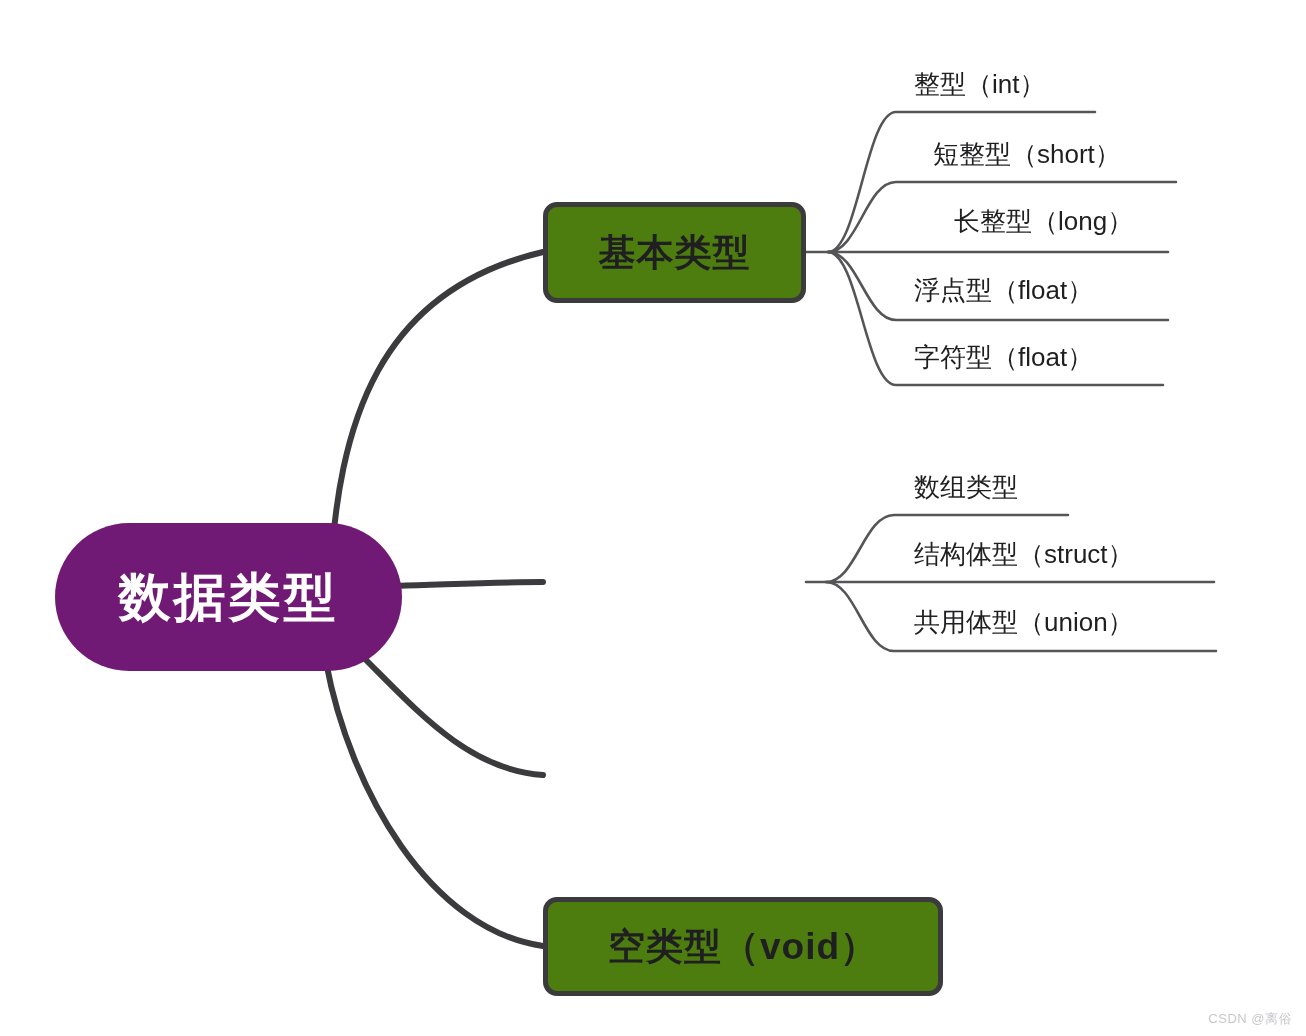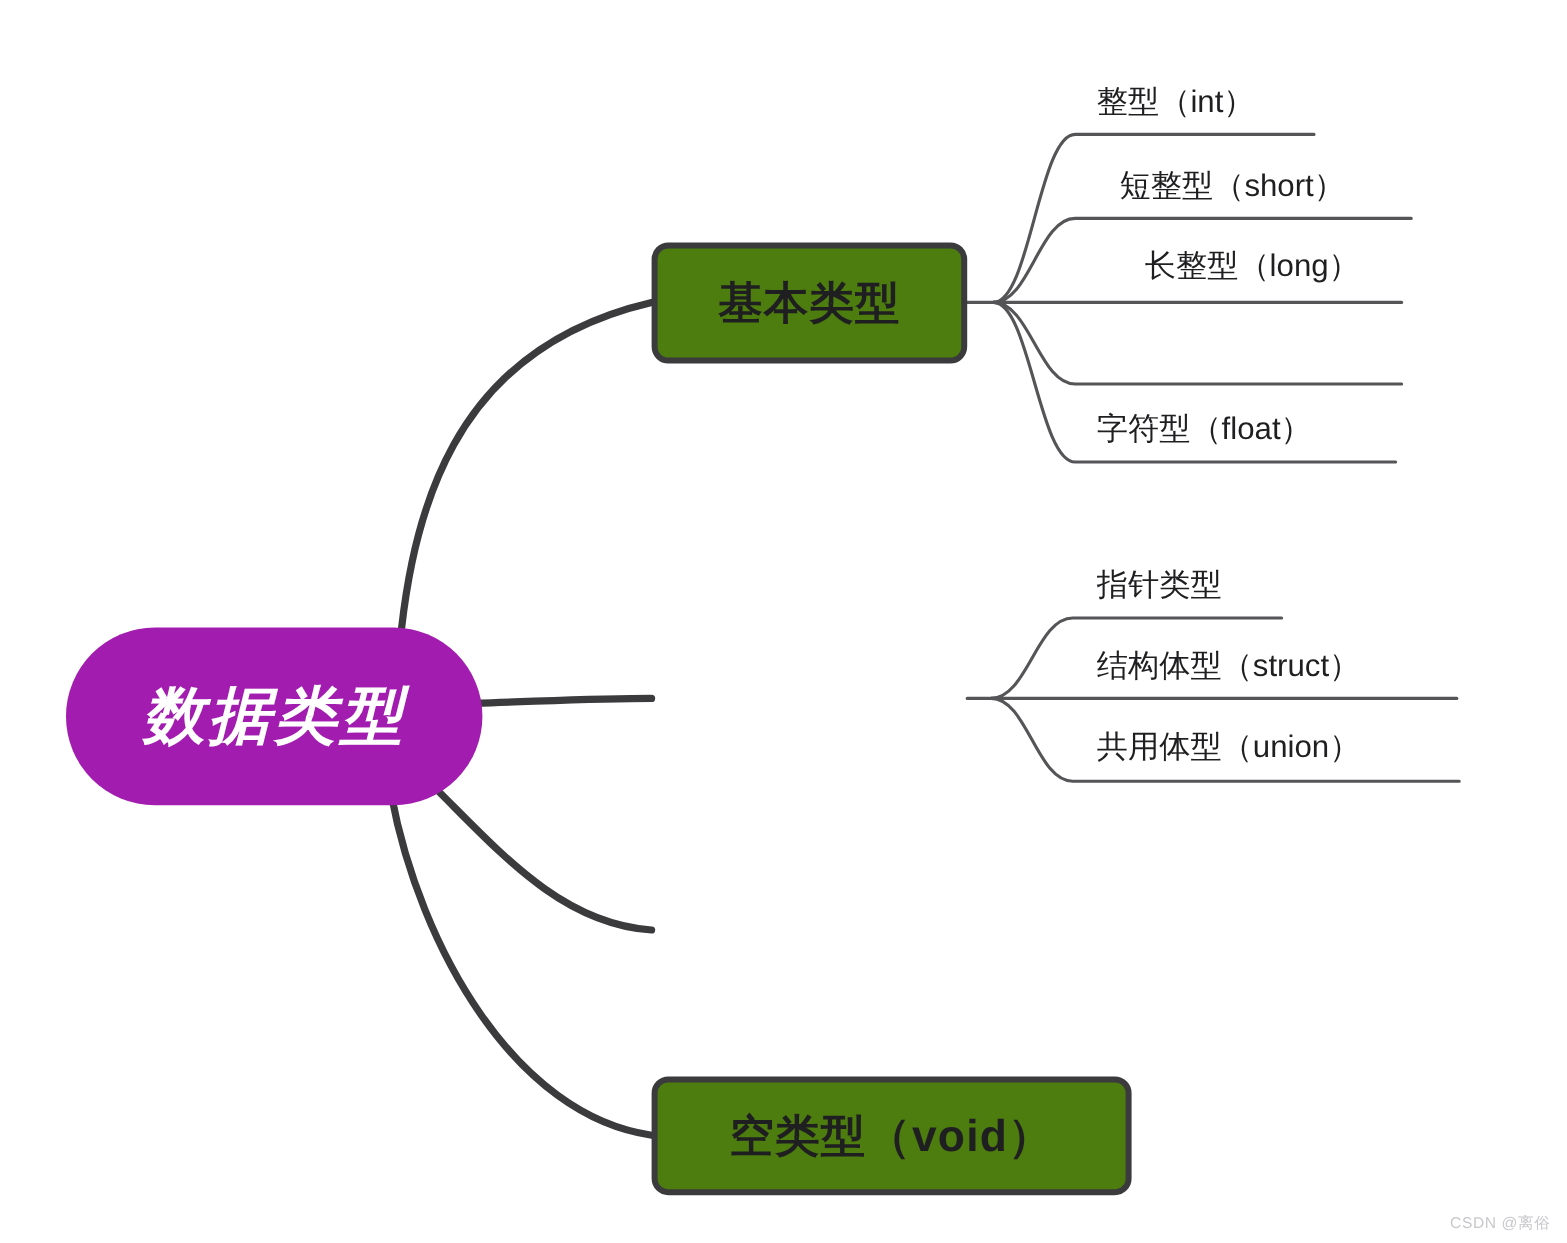--- a/index.html
+++ b/index.html
@@ -28,27 +28,26 @@
   }
 
   
   .root-node {
     position: absolute;
     left: 55px;
     top: 523px;
     width: 347px;
     height: 148px;
     border-radius: 74px;
-    background: #a21caf;
+    background: #701a75;
     display: flex;
     align-items: center;
     justify-content: center;
     box-sizing: border-box;
     z-index: 5;
-    font-style: italic;
   }
   .root-label {
     color: #ffffff;
     font-size: 52px;
     font-weight: bold;
     letter-spacing: 3px;
     line-height: 1;
     white-space: nowrap;
   }
 
@@ -137,21 +136,22 @@
 
 
 
   <div class="branch-node" id="branch-void">
     <span class="branch-label">空类型（void）</span>
   </div>
 
   <div class="leaf-node" style="left:914px; top:71px;">整型（int）</div>
   <div class="leaf-node" style="left:914px; top:141px;margin-left:19px;">短整型（short）</div>
   <div class="leaf-node" style="left:914px; top:208px;margin-left:40px;">长整型（long）</div>
+  <div class="leaf-node" style="left:914px; top:277px;">浮点型（float）</div>
   <div class="leaf-node" style="left:914px; top:344px;">字符型（float）</div>
 
-  <div class="leaf-node" style="left:914px; top:474px;">指针类型</div>
+  <div class="leaf-node" style="left:914px; top:474px;">数组类型</div>
   <div class="leaf-node" style="left:914px; top:541px;">结构体型（struct）</div>
   <div class="leaf-node" style="left:914px; top:609px;">共用体型（union）</div>
 
   <div class="watermark">CSDN @离俗</div>
 
 </div>
 
 </body></html>

